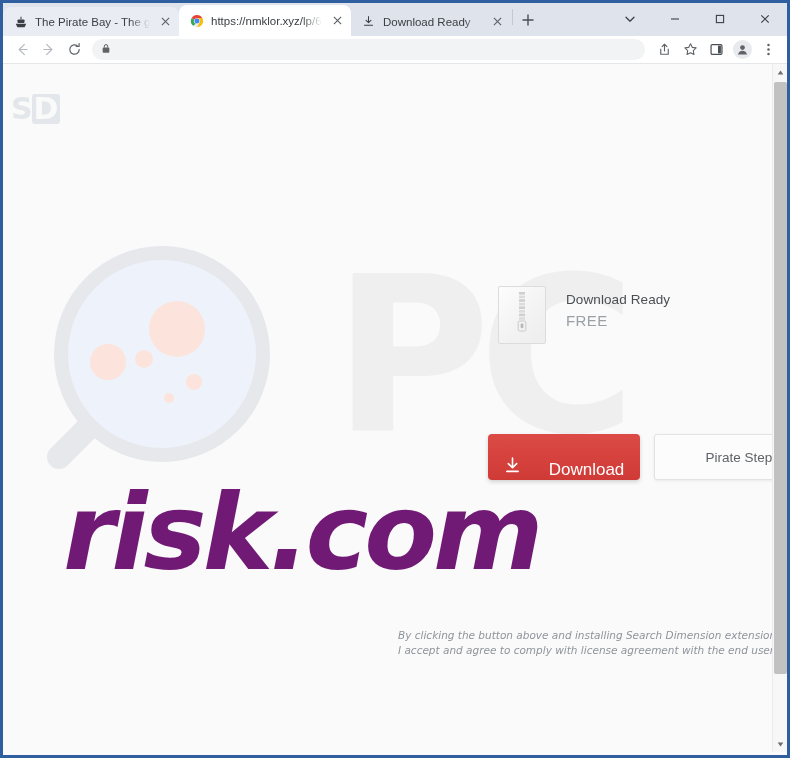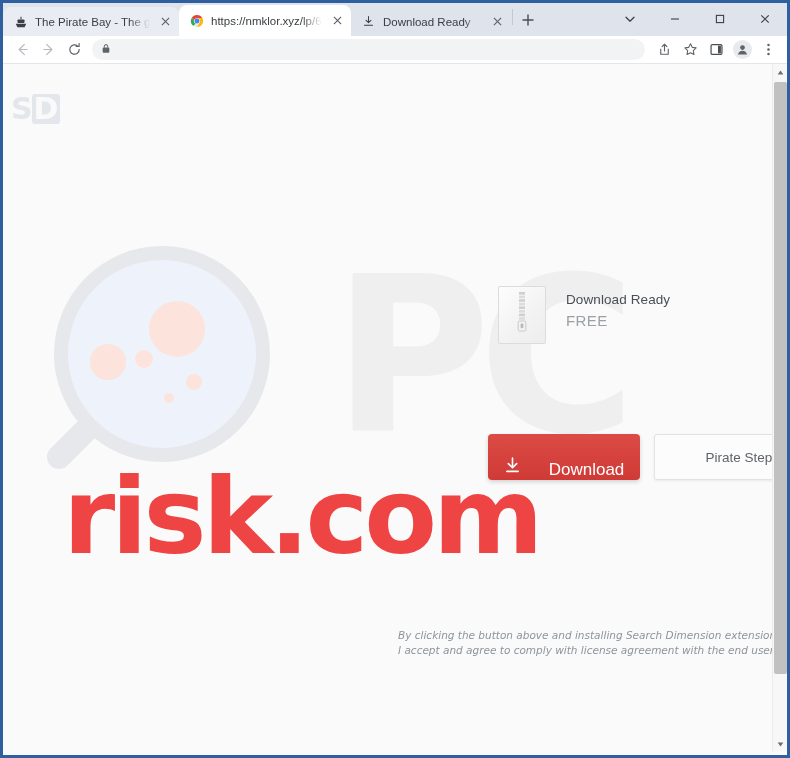--- a/index.html
+++ b/index.html
@@ -108,23 +108,23 @@
   
   #pcmark {
     position:absolute; left:330px; top:185px;
     font-size:215px; line-height:1; font-weight:bold;
     color:#efefef; letter-spacing:-12px;
     font-family:"DejaVu Sans", sans-serif;
     user-select:none; white-space:nowrap;
   }
   
   #riskmark {
-    position:absolute; left:60px; top:400px;
+    position:absolute; left:60px; top:416px;
     font-size:106px; line-height:1; font-weight:bold;
-    color:#ef4444; letter-spacing:-4px;
+    font-style:italic; color:#701a75; letter-spacing:-4px;
     font-family:"DejaVu Sans", sans-serif;
     user-select:none; white-space:nowrap;
   }
 
   
   #offer { position:absolute; left:495px; top:222px; width:520px; }
   #offer-head { display:flex; align-items:flex-start; gap:20px; }
   #file-icon {
     width:48px; height:58px; flex:0 0 48px;
     background:linear-gradient(135deg,#fdfdfd 0%,#f3f3f3 55%,#ededed 100%);

